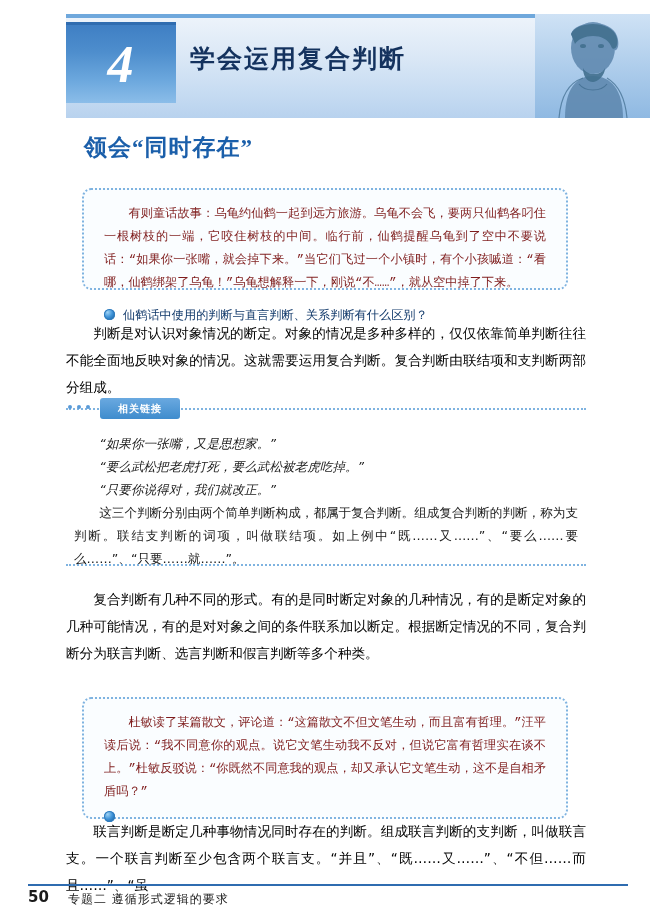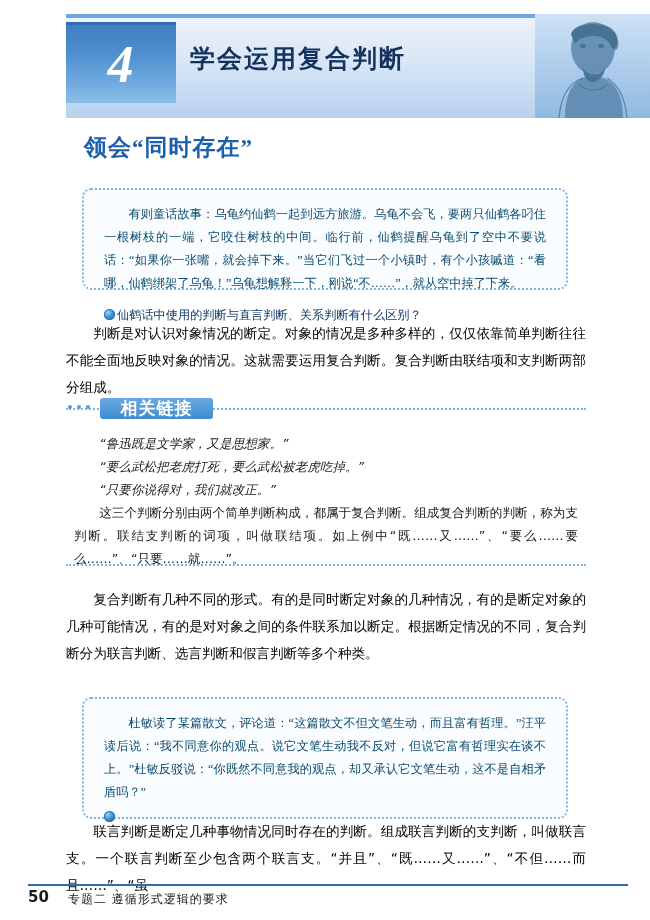--- a/index.html
+++ b/index.html
@@ -99,35 +99,35 @@
 
   
   .dotted-box {
     position: absolute;
     border: 2px dotted #7fb3e0;
     border-radius: 9px;
     background: #fafdff;
     box-sizing: border-box;
   }
   .box-text {
-    font-family: Liberation Serif, serif;
+    font-family: Liberation Mono, monospace;
     font-size: 12.2px;
     line-height: 23px;
-    color: #0c4a6e;
+    color: #7f1d1d;
     text-align: justify;
     text-indent: 2em;
   }
   .box-question {
     font-family: "DejaVu Sans", sans-serif;
     font-size: 12.2px;
     line-height: 22px;
     color: #123a6b;
     display: flex;
     align-items: flex-start;
-    gap: 2px;
+    gap: 8px;
     margin-top: 9px;
   }
   .q-bullet {
     flex: 0 0 auto;
     width: 11px;
     height: 11px;
     margin-top: 5px;
     border-radius: 50%;
     background: radial-gradient(circle at 33% 30%, #9fd3f5 0%, #3f93d8 45%, #14568f 100%);
     box-shadow: 0 0 0 1px #2f7bbd inset;
@@ -155,27 +155,27 @@
     position: absolute;
     left: 0;
     width: 520px;
     height: 0;
     border-top: 2px dotted #7fb3e0;
   }
   .link-tab {
     position: absolute;
     left: 34px;
     top: -10px;
-    width: 113px;
+    width: 80px;
     height: 21px;
     background: linear-gradient(to bottom, #6aa9e0 0%, #3f8ccd 100%);
     border-radius: 3px;
     color: #ffffff;
     font-family: "DejaVu Sans", sans-serif;
-    font-size: 17px;
+    font-size: 10px;
     font-weight: bold;
     display: flex;
     align-items: center;
     justify-content: center;
     letter-spacing: 1px;
   }
   .link-dots-left {
     position: absolute;
     left: 2px;
     top: -3px;
@@ -291,21 +291,21 @@
 <div class="link-box">
   <div class="link-dotline" style="top:0px;"></div>
   <div class="link-dots-left">
     <i></i>
       <i></i>
       <i></i>
   </div>
   <div class="link-tab">相关链接</div>
 
   <div style="position:absolute; left:8px; top:24px; width:504px;">
-    <div class="link-quote">“鲁迅既是文学家，又是思想家。”</div>
+    <div class="link-quote">“如果你一张嘴，又是思想家。”</div>
     <div class="link-quote">“要么武松把老虎打死，要么武松被老虎吃掉。”</div>
     <div class="link-quote">“只要你说得对，我们就改正。”</div>
     <div class="link-body">这三个判断分别由两个简单判断构成，都属于复合判断。组成复合判断的判断，称为支判断。联结支判断的词项，叫做联结项。如上例中“既……又……”、“要么……要么……”、“只要……就……”。</div>
   </div>
 
   <div class="link-dotline" style="top:156px;"></div>
 </div>
 
 <div class="body-para" style="left:66px; top:586px; width:520px;">复合判断有几种不同的形式。有的是同时断定对象的几种情况，有的是断定对象的几种可能情况，有的是对对象之间的条件联系加以断定。根据断定情况的不同，复合判断分为联言判断、选言判断和假言判断等多个种类。</div>
 

